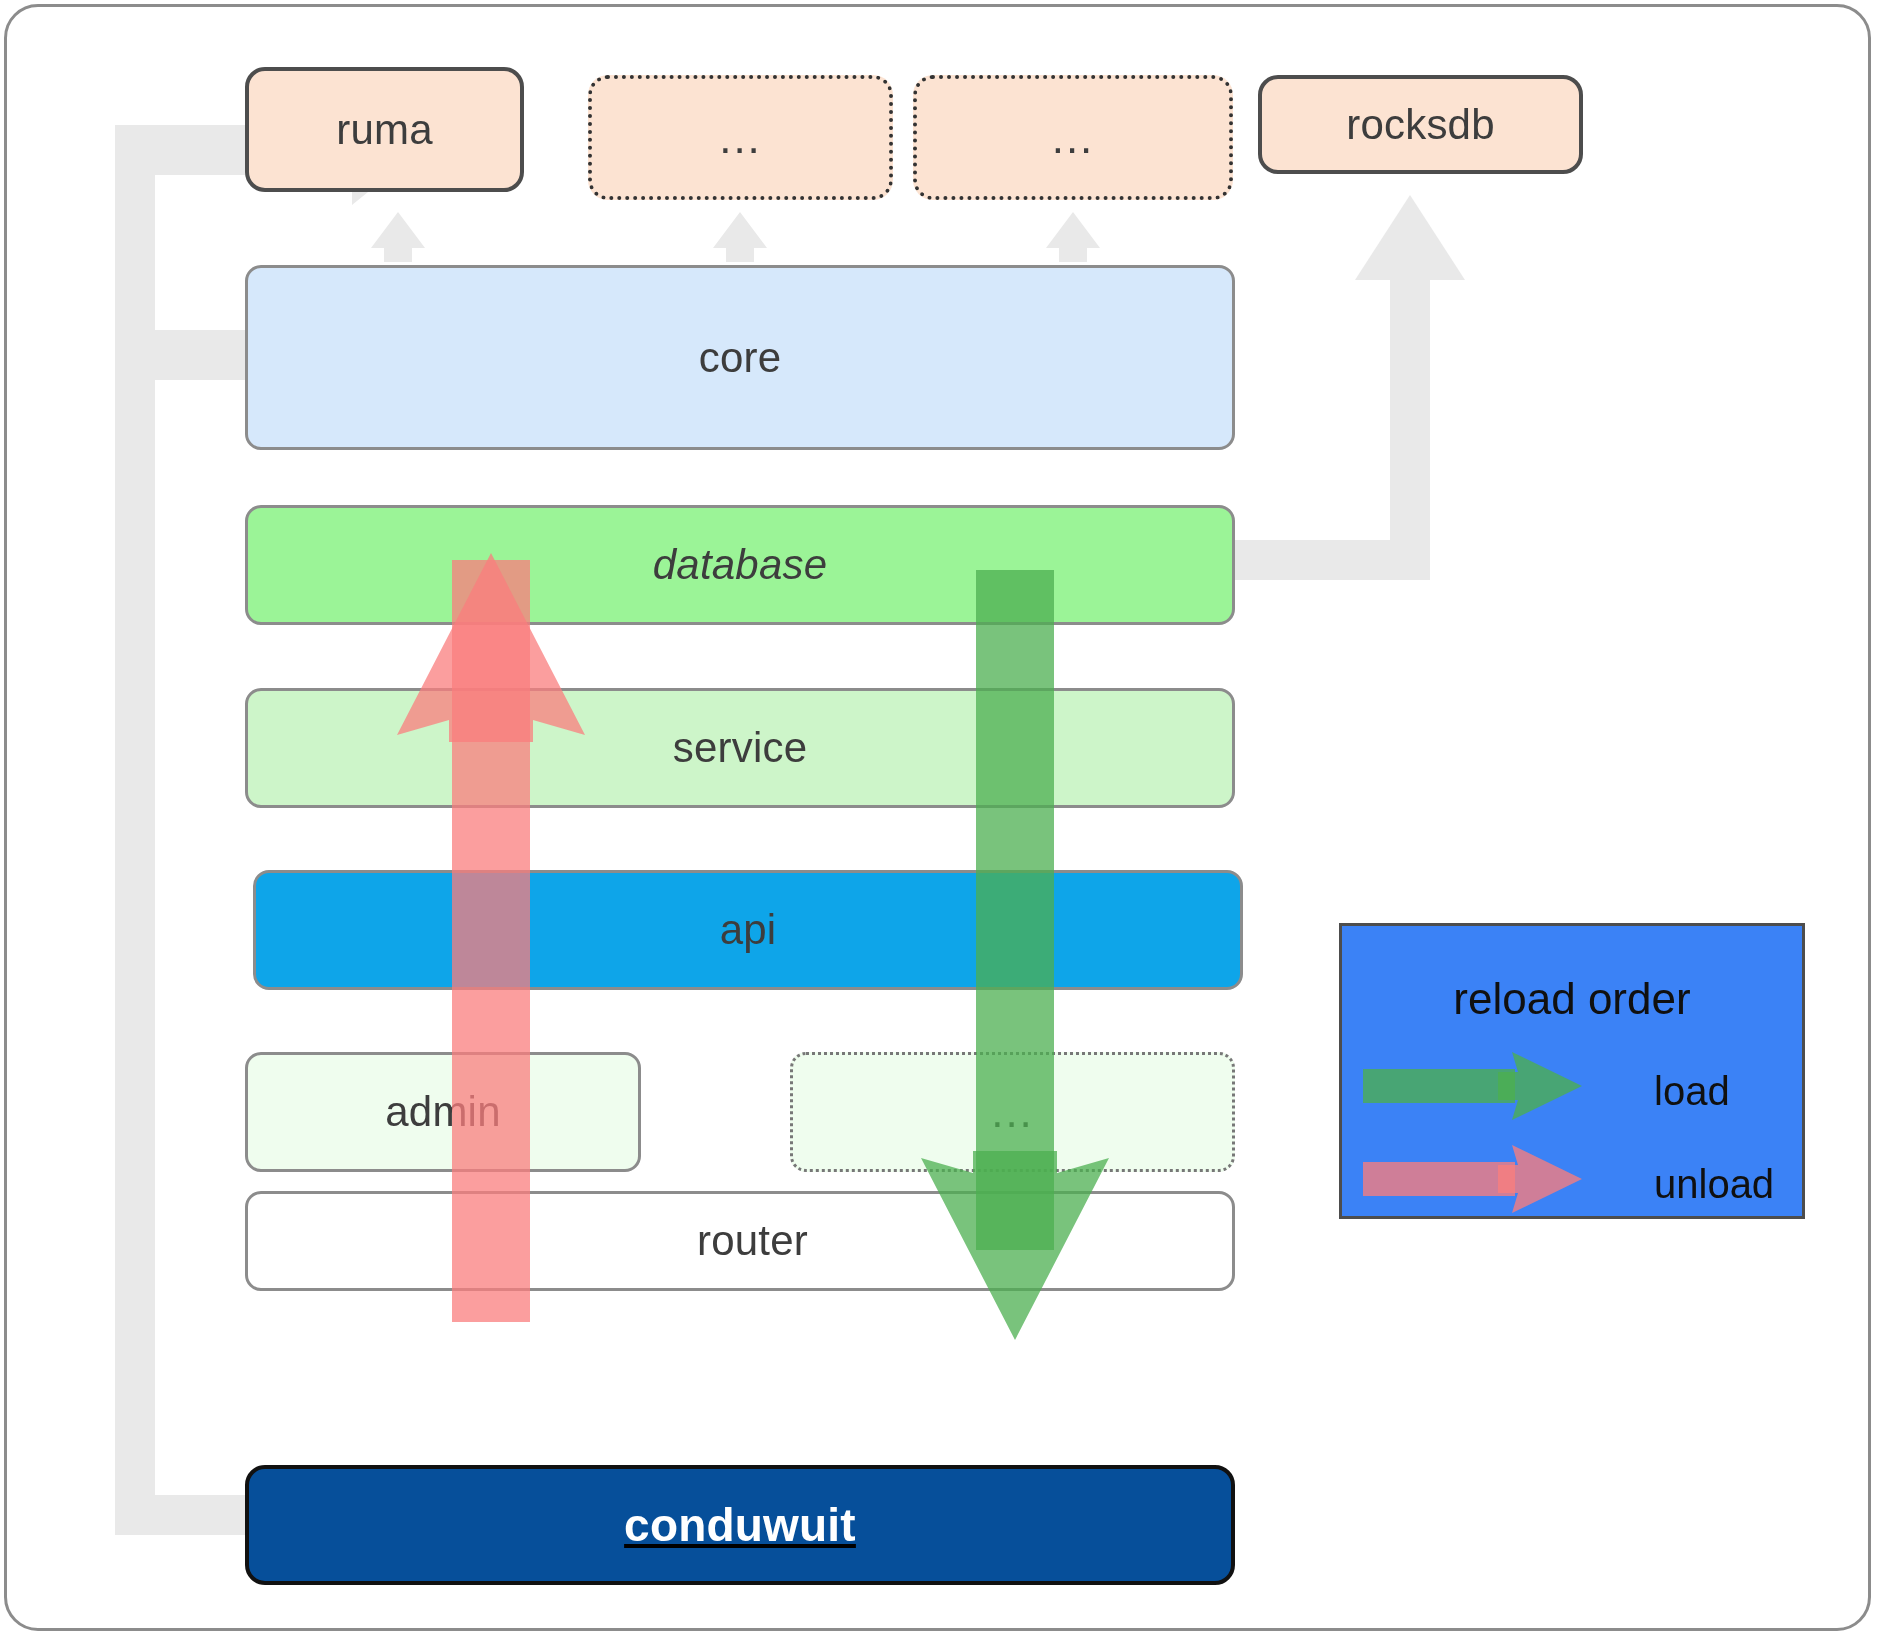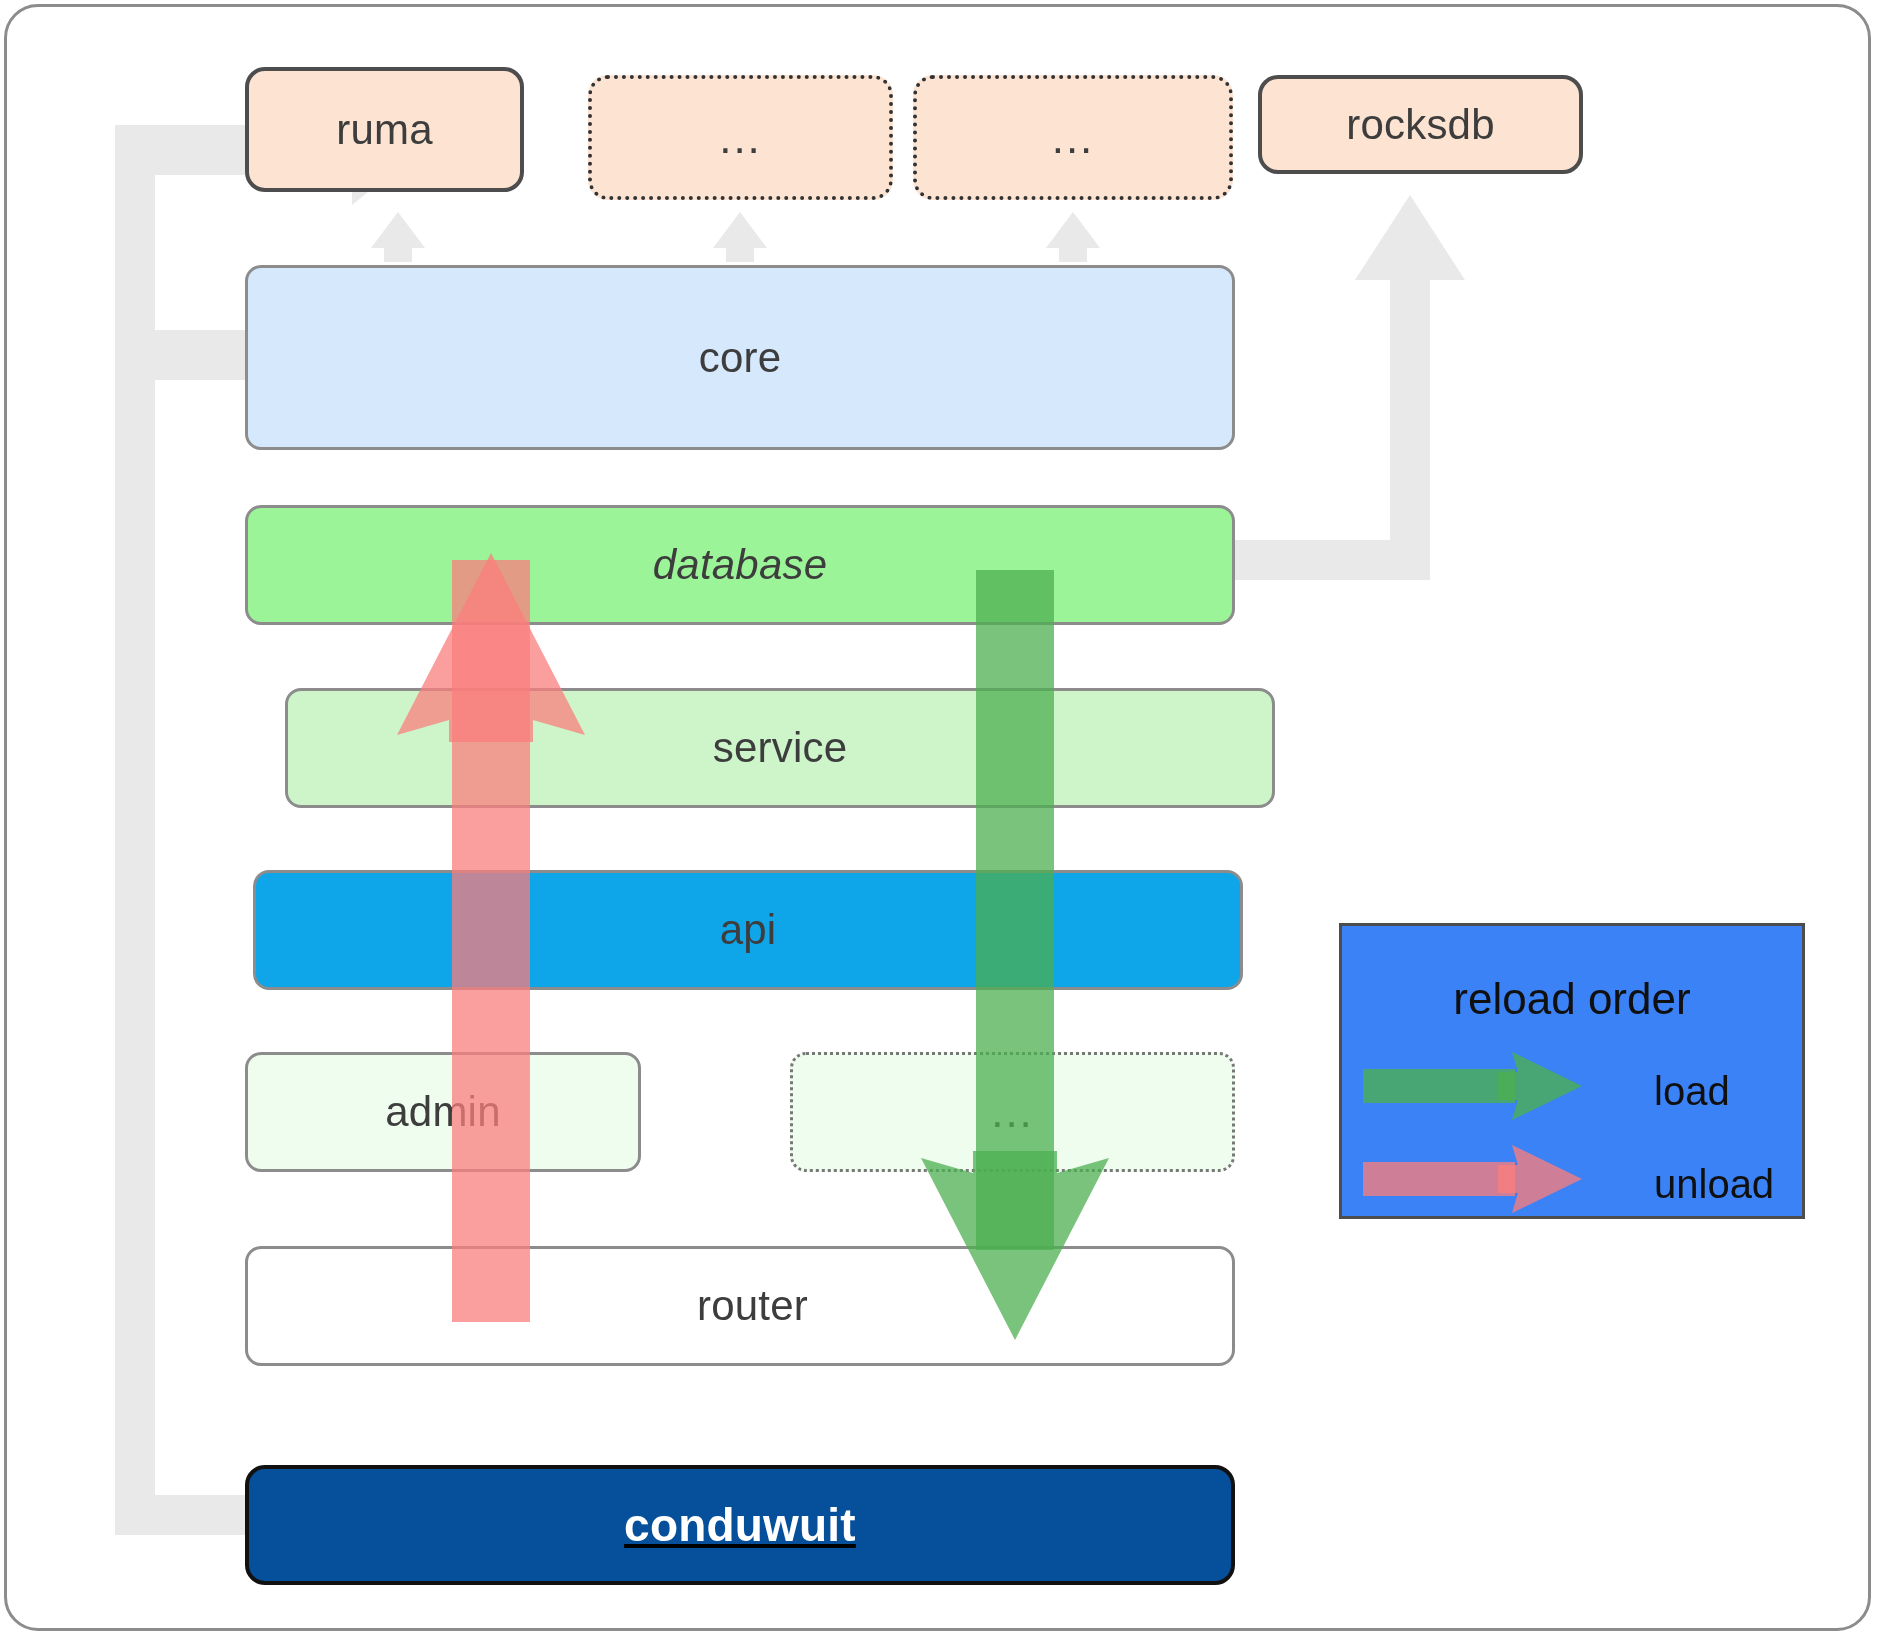--- a/index.html
+++ b/index.html
@@ -199,37 +199,37 @@
   </div>
 
   <div class="node core-box" style="left:245px; top:265px; width:990px; height:185px;">
     <span class="label">core</span>
   </div>
 
   <div class="node db-box" style="left:245px; top:505px; width:990px; height:120px;font-style:italic;">
     <span class="label">database</span>
   </div>
 
-  <div class="node svc-box" style="left:245px; top:688px; width:990px; height:120px;margin-left:40px;">
+  <div class="node svc-box" style="left:245px; top:688px; width:990px; height:120px;">
     <span class="label">service</span>
   </div>
 
   <div class="node api-box" style="left:245px; top:870px; width:990px; height:120px;">
     <span class="label">api</span>
   </div>
 
   <div class="node admin-box" style="left:245px; top:1052px; width:396px; height:120px;">
     <span class="label">admin</span>
   </div>
 
   <div class="node adminsib-box" style="left:790px; top:1052px; width:445px; height:120px;">
     <span class="label dots">...</span>
   </div>
 
-  <div class="node router-box" style="left:245px; top:1246px; width:990px; height:120px;padding-left:25px;">
+  <div class="node router-box" style="left:245px; top:1191px; width:990px; height:100px;padding-left:25px;">
     <span class="label">router</span>
   </div>
 
   <div class="node conduwuit-box" style="left:245px; top:1465px; width:990px; height:120px;">
     <span class="label">conduwuit</span>
   </div>
 
   <svg class="svg-layer" viewBox="0 0 1883 1643" xmlns="http://www.w3.org/2000/svg">
 
     <g>

